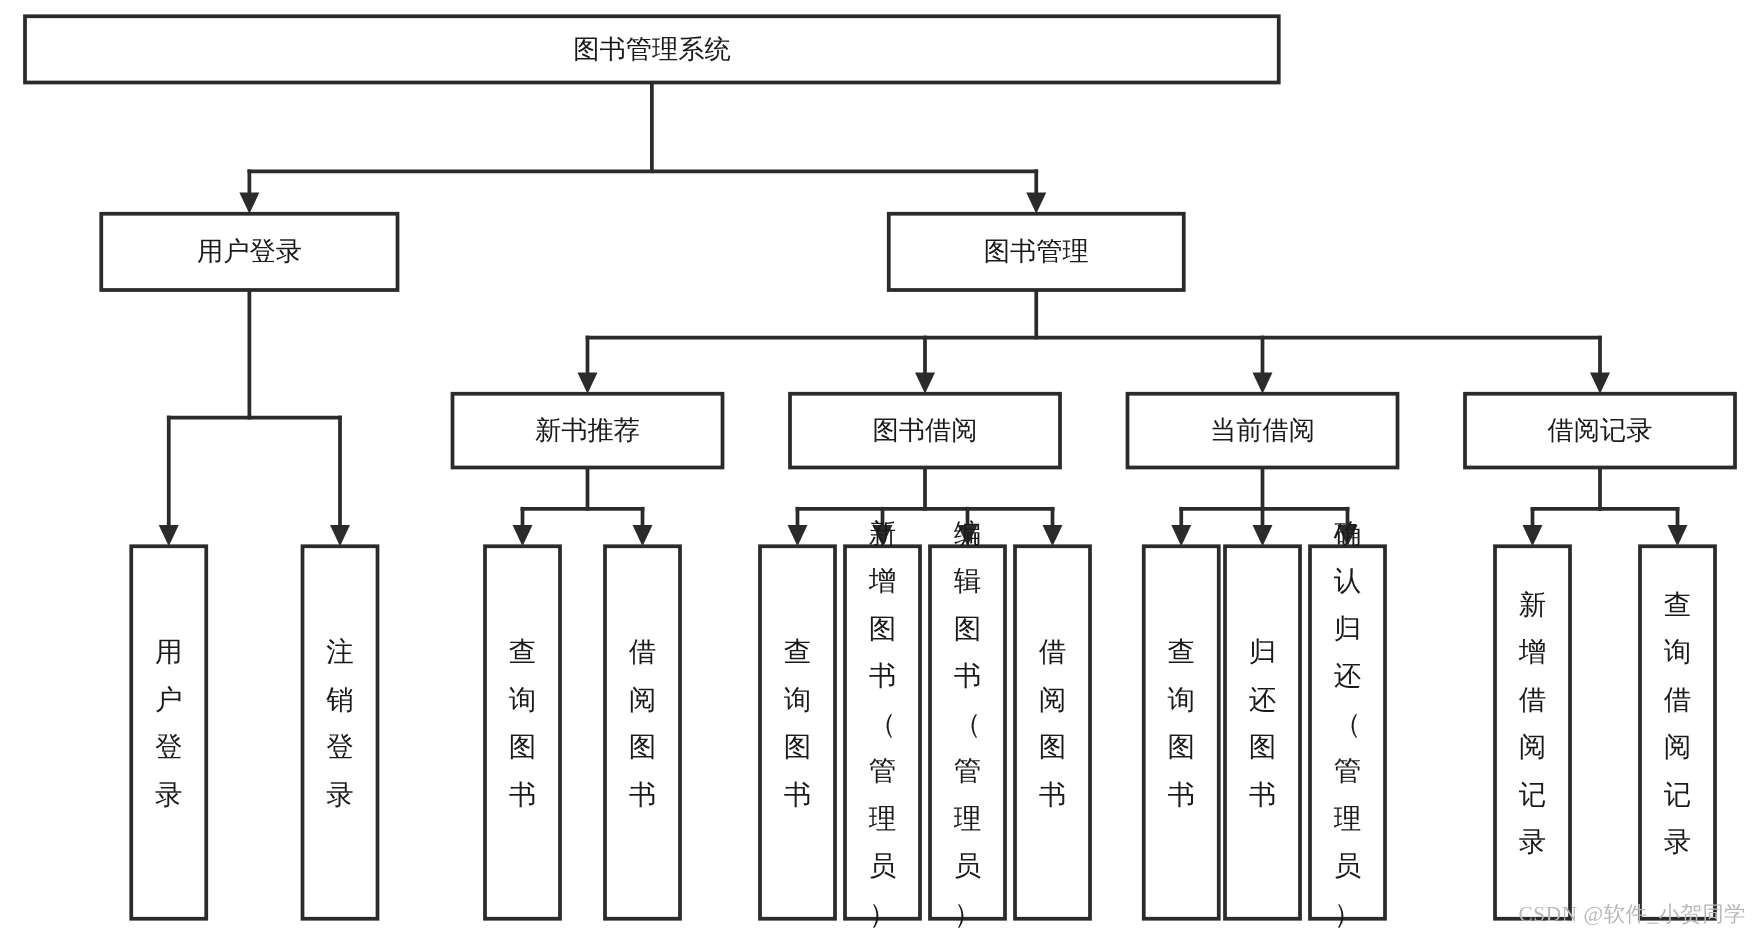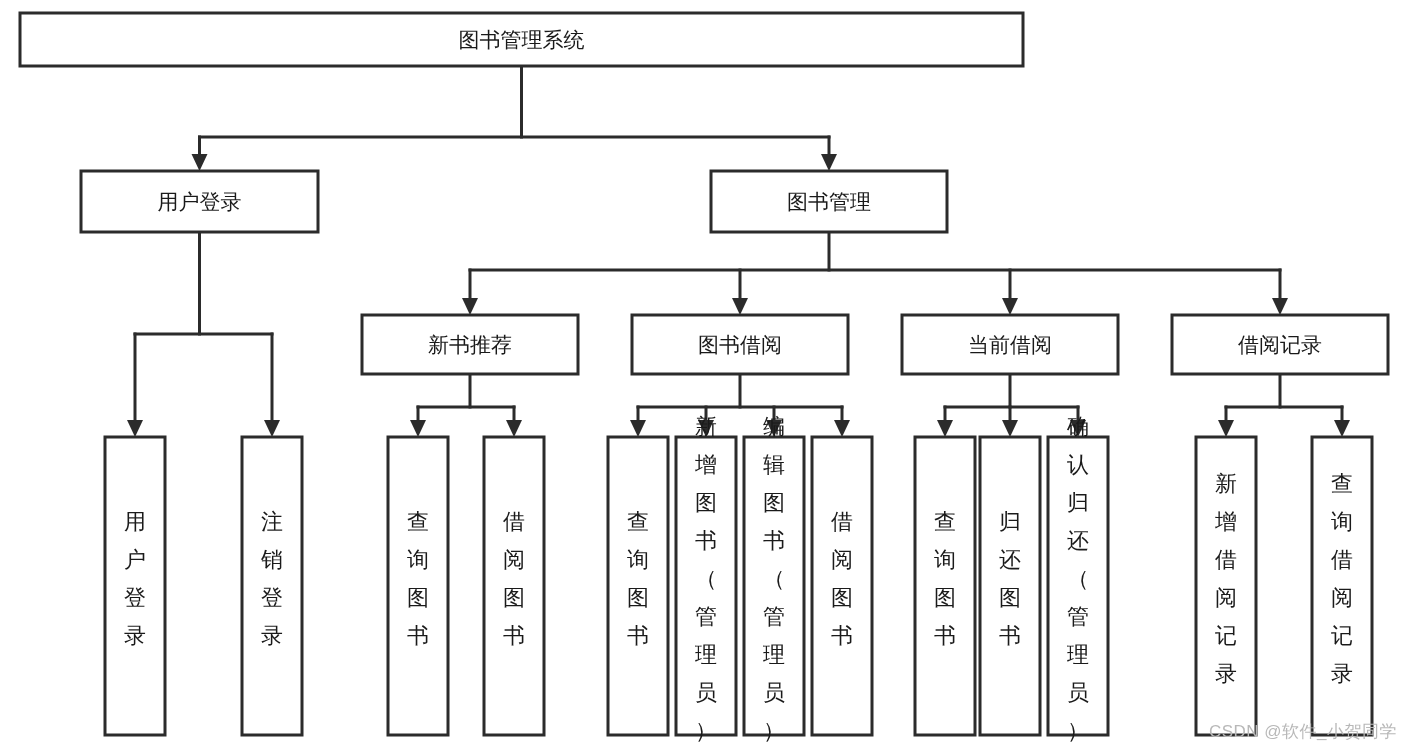--- a/index.html
+++ b/index.html
@@ -46,21 +46,21 @@
     stroke-linecap: square;
   }
   .edge-arrow {
     fill: #2b2b2b;
     stroke: none;
   }
   .watermark {
     position: absolute;
     right: 8px;
     bottom: 4px;
-    font-family: Liberation Sans, sans-serif;
+    font-family: Liberation Serif, serif;
     font-size: 17px;
     color: #b8b8b8;
     white-space: nowrap;
     letter-spacing: 0.5px;
     user-select: none;
   }
 </style>
 </head>
 <body>
 

